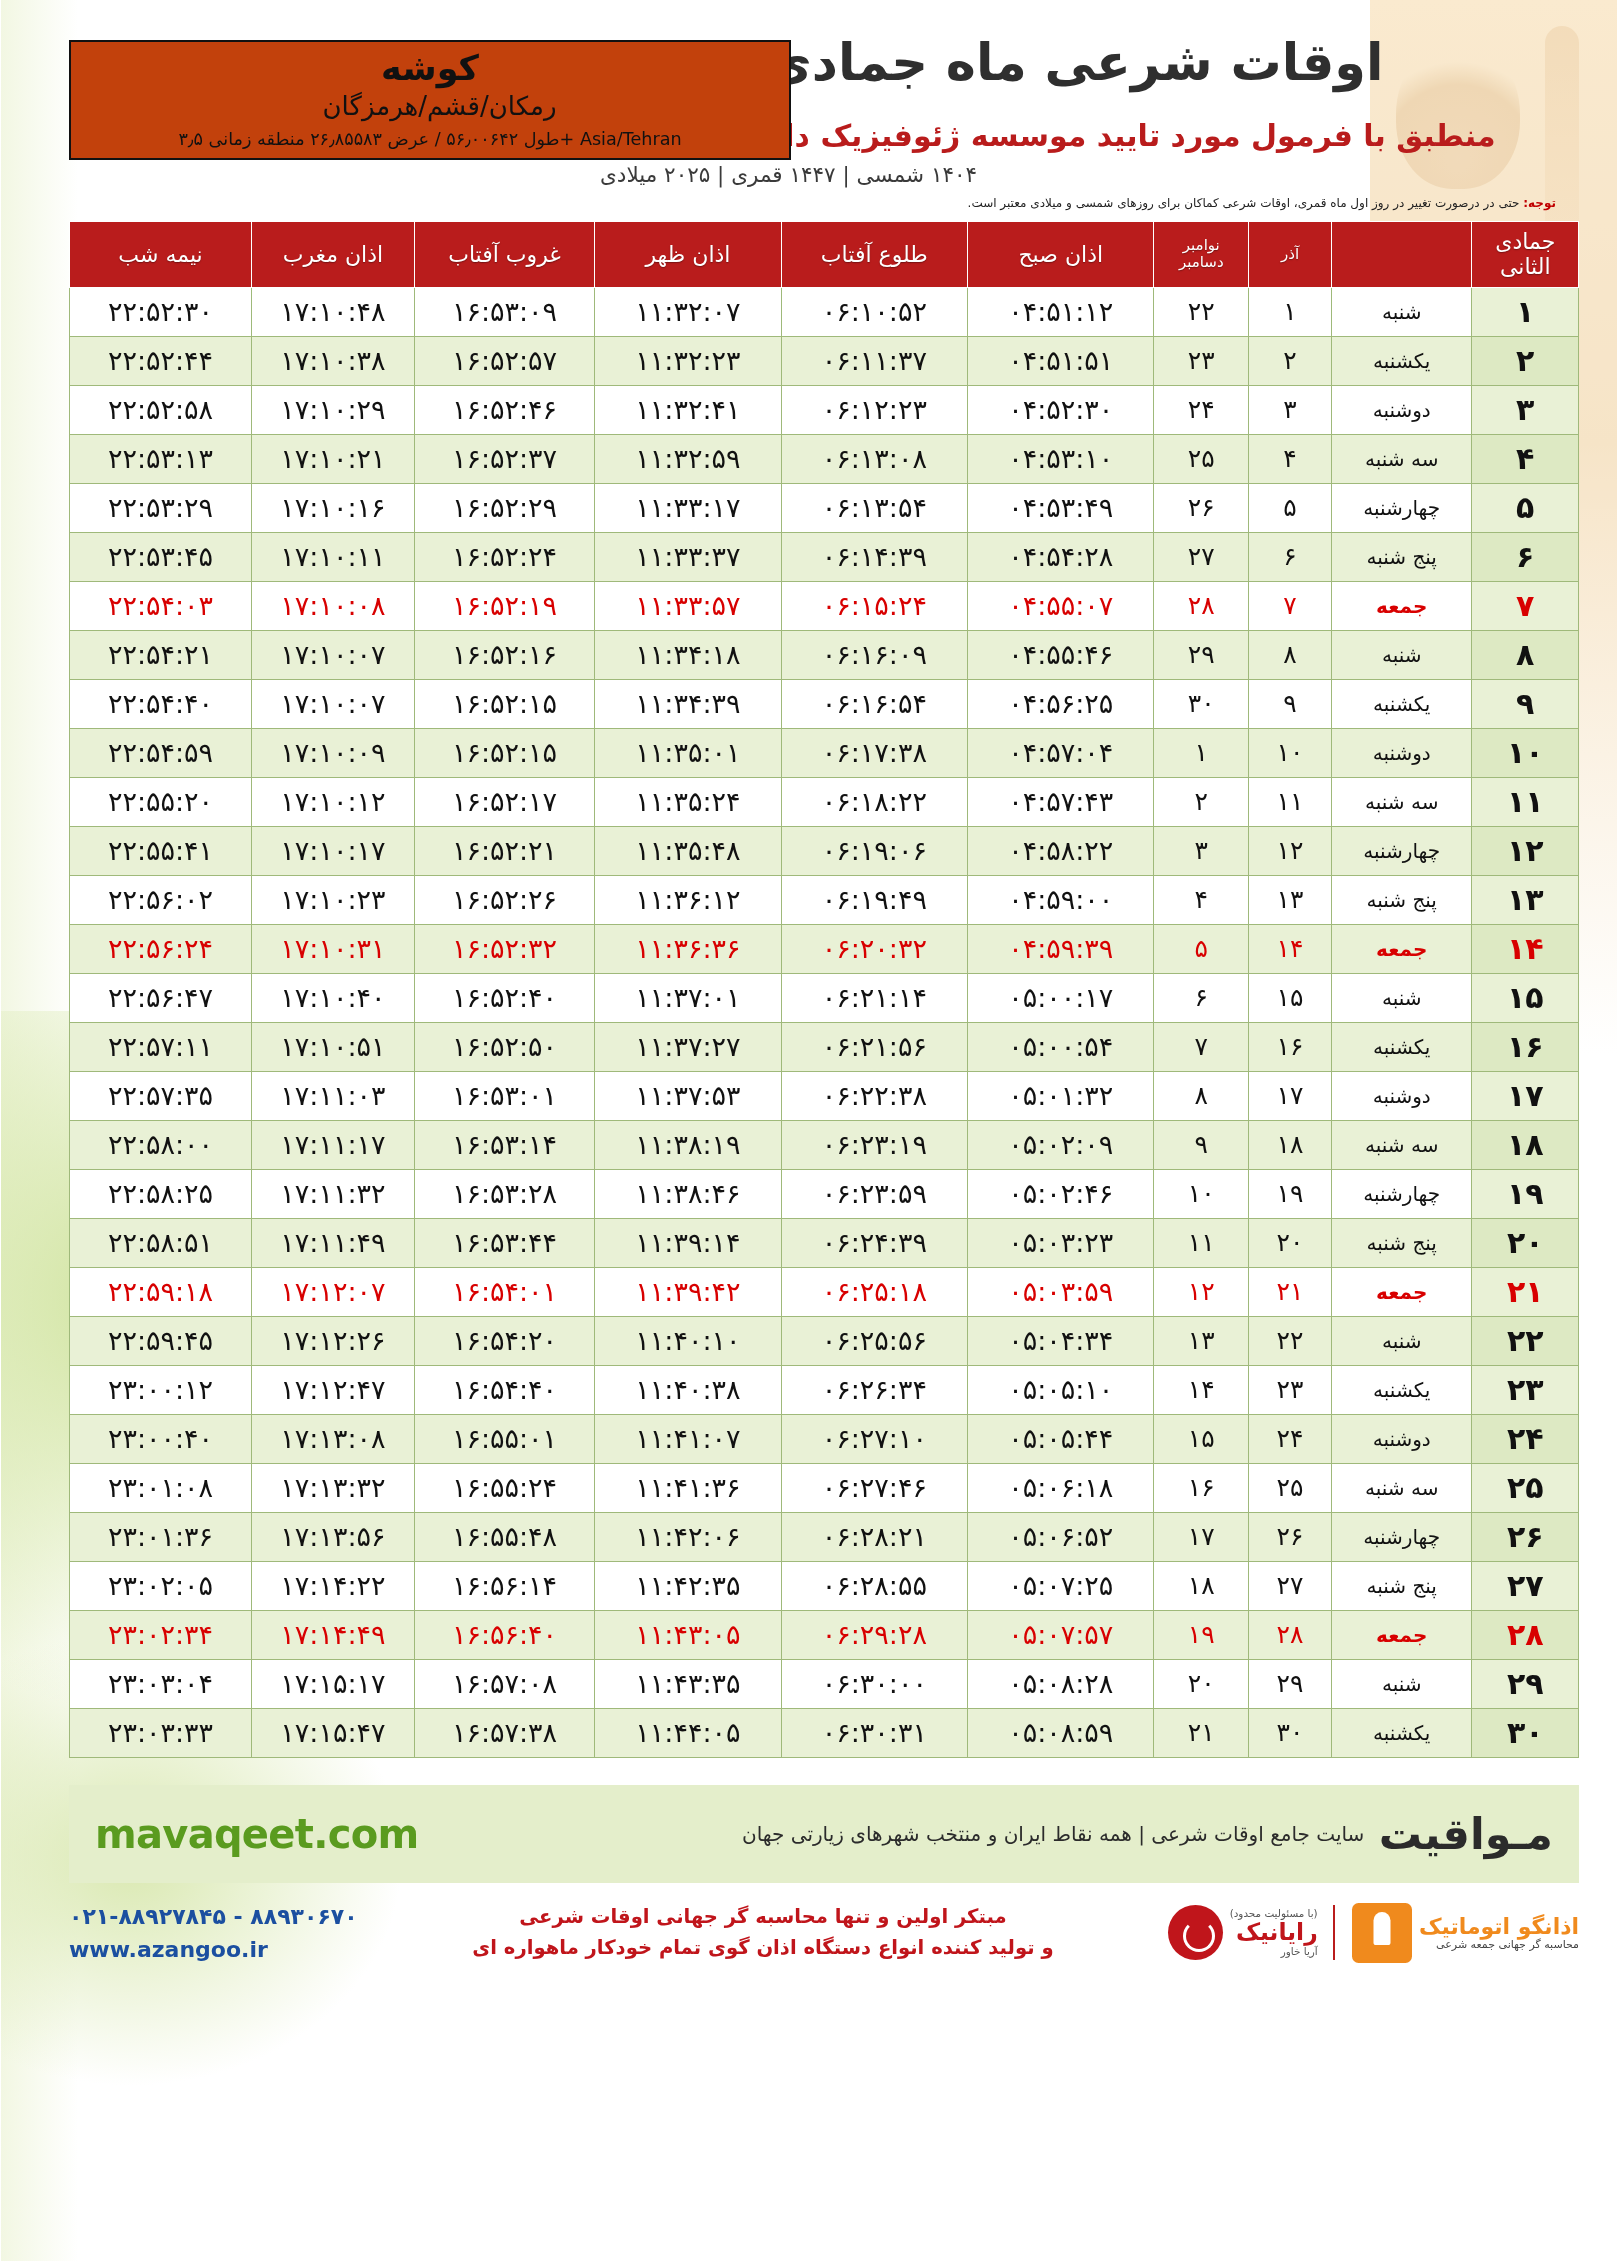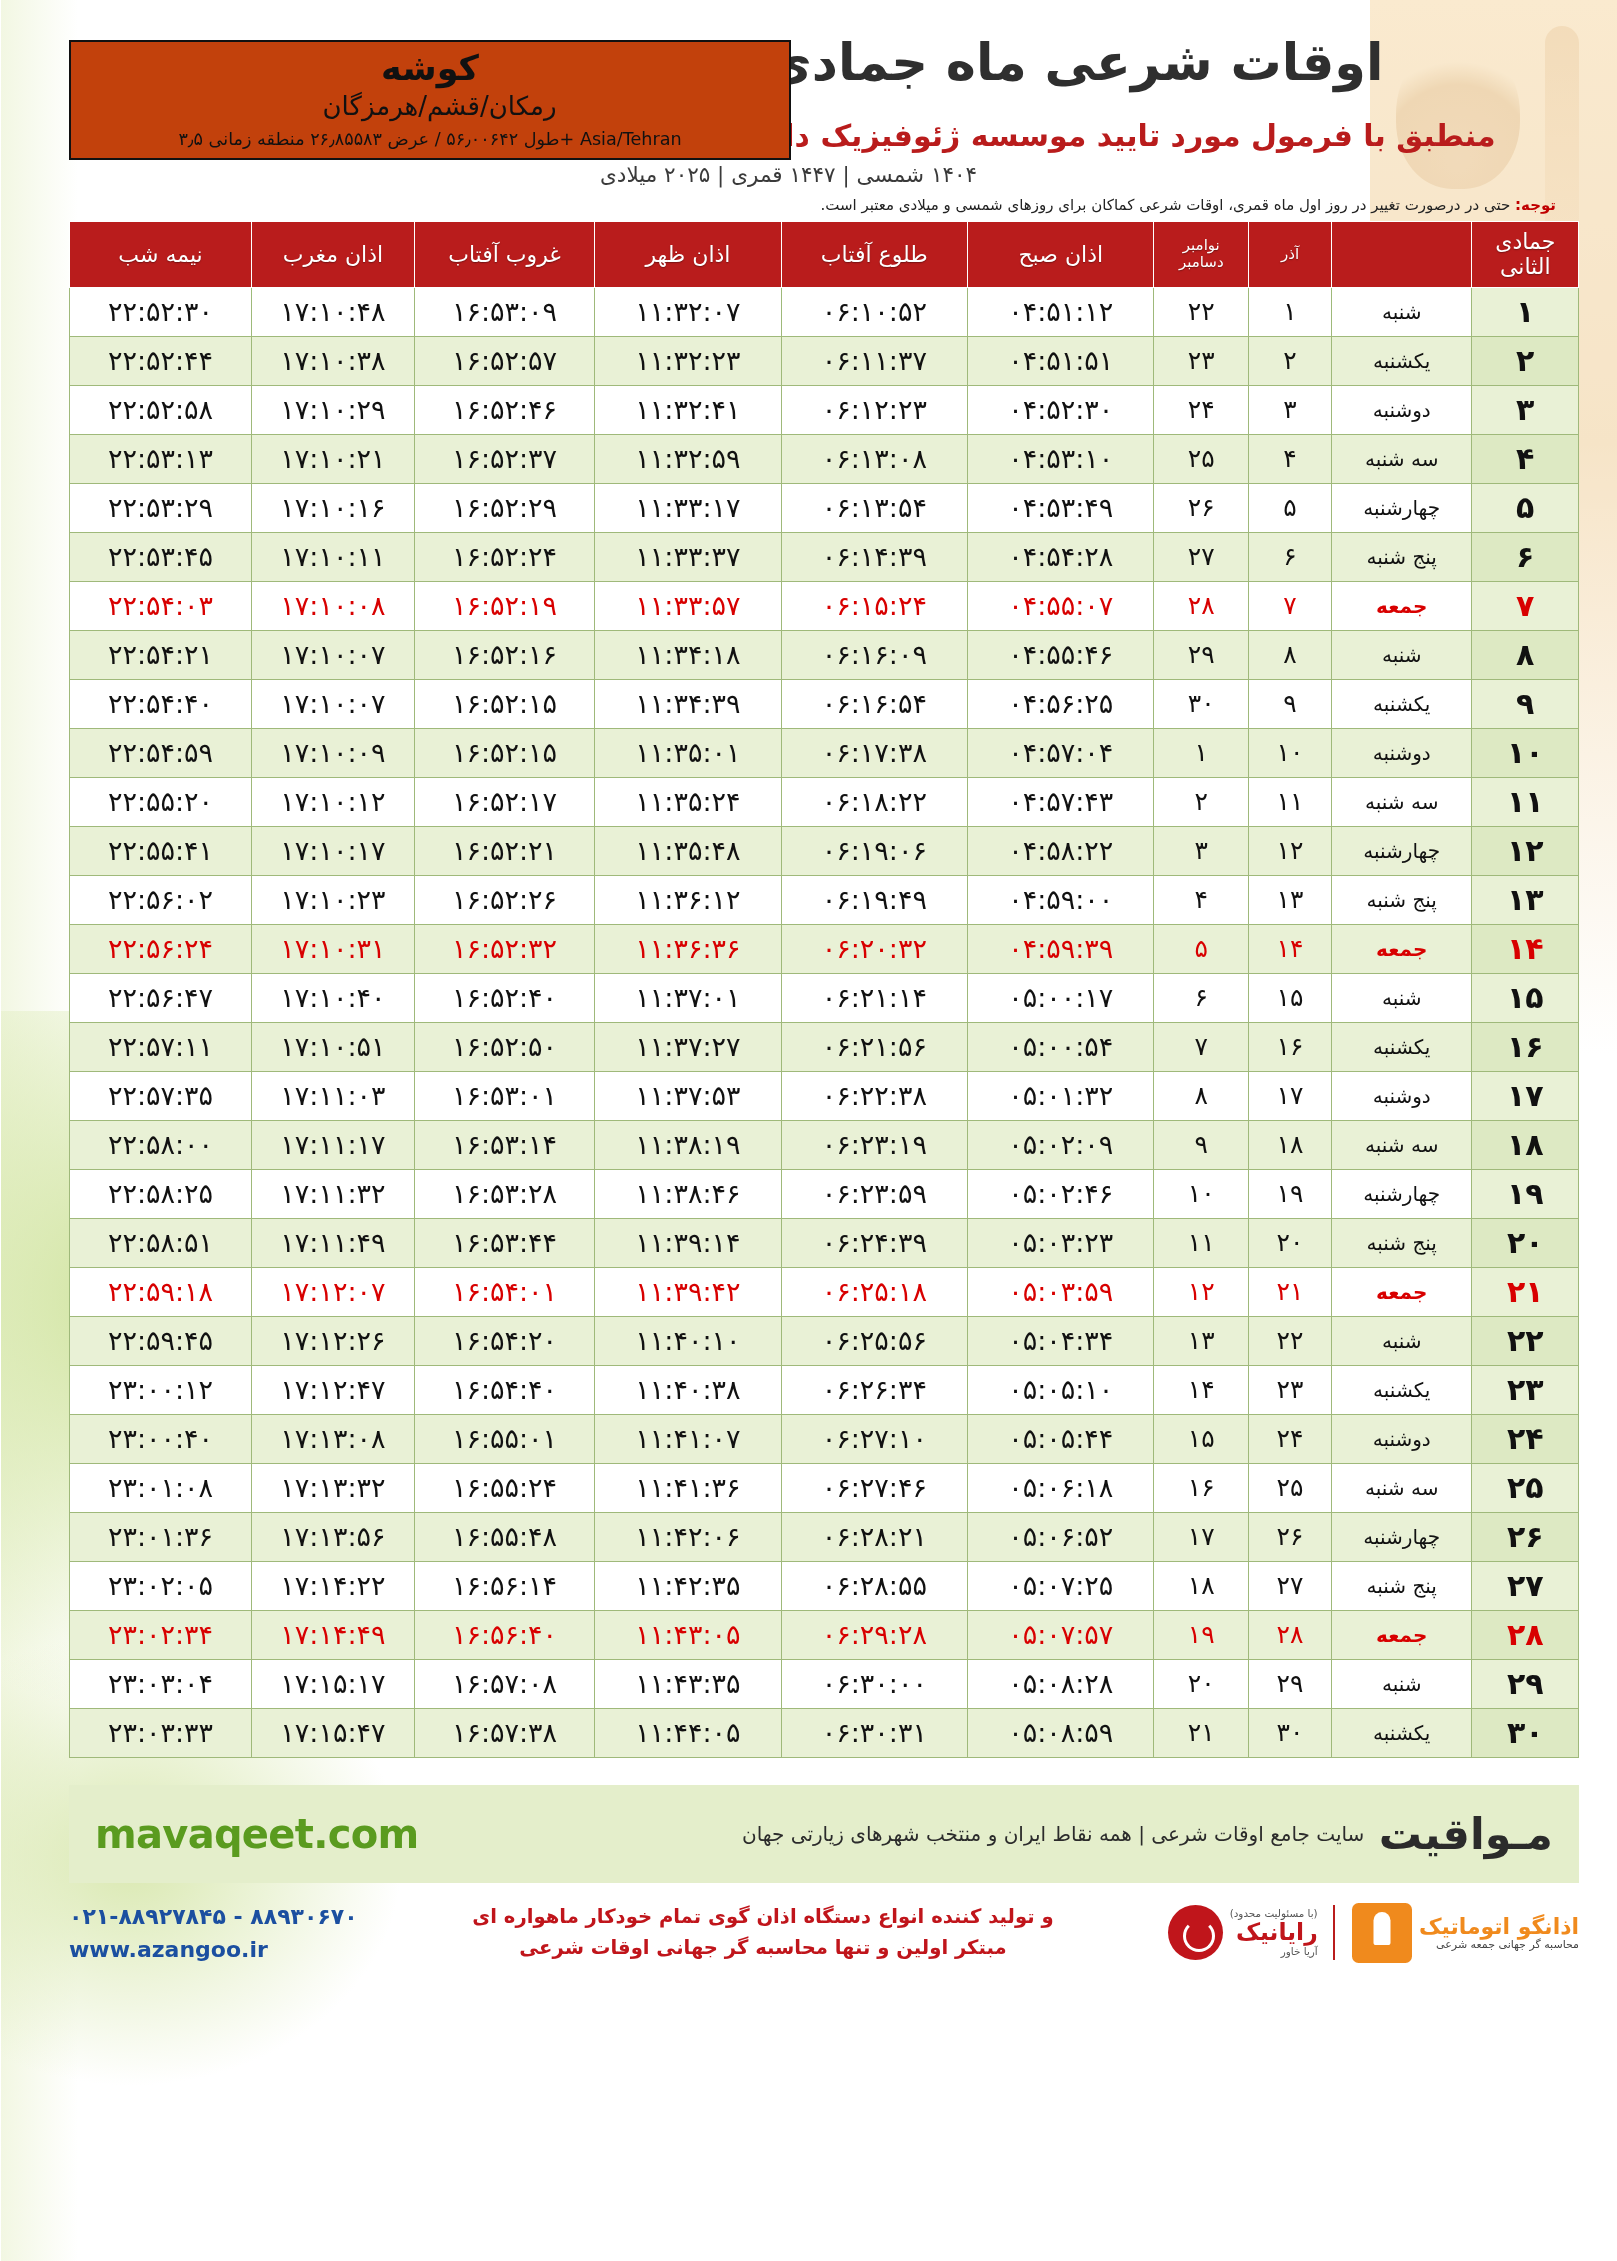--- a/index.html
+++ b/index.html
@@ -61,21 +61,21 @@
     position:absolute;left:69px;top:40px;width:718px;
     border:2px solid #111;background:#c2410c;text-align:center;
     padding:6.5px 0 9px 0;
   }
   .loc-city{font-size:35px;font-weight:bold;color:#111;line-height:1.1;}
   .loc-region{font-size:26px;color:#111;margin-top:3.9px;margin-left:19px;}
   .loc-coords{font-size:17.6px;color:#111;margin-top:7.8px;direction:ltr;}
 
   .notice{
     position:absolute;left:69px;top:196px;width:1487px;text-align:right;
-    font-size:15px;color:#222;direction:rtl;
+    font-size:12px;color:#222;direction:rtl;
   }
   .notice b{color:#c00000;}
 
   
   .table-wrap{position:relative;z-index:2;margin:11.7px 39px 0 69px;}
   table{border-collapse:collapse;width:100%;table-layout:fixed;}
   thead th{
     background:#b91c1c;color:#ffffff;font-size:22px;font-weight:normal;
     border:1.3px solid #ffffff;height:63px;
     text-shadow:0 1.3px 1.3px rgba(0,0,0,.35);
@@ -596,22 +596,22 @@
         <div class="logo-ray-text">
           <small>(با مسئولیت محدود)</small>
           <span>رایانیک</span>
           <small>آریا خاور</small>
         </div>
         <div class="logo-ray-mark"></div>
       </div>
     </div>
 
     <div class="fl-middle">
+      <div>مبتكر اولین و تنها محاسبه گر جهانی اوقات شرعی</div>
       <div>و تولید كننده انواع دستگاه اذان گوی تمام خودكار ماهواره ای</div>
-      <div>مبتكر اولین و تنها محاسبه گر جهانی اوقات شرعی</div>
     </div>
 
     <div class="fl-left">
       <div>۰۲۱-۸۸۹۲۷۸۴۵ - ۸۸۹۳۰۶۷۰</div>
       <div>www.azangoo.ir</div>
     </div>
   </div>
 </div>
 
 

